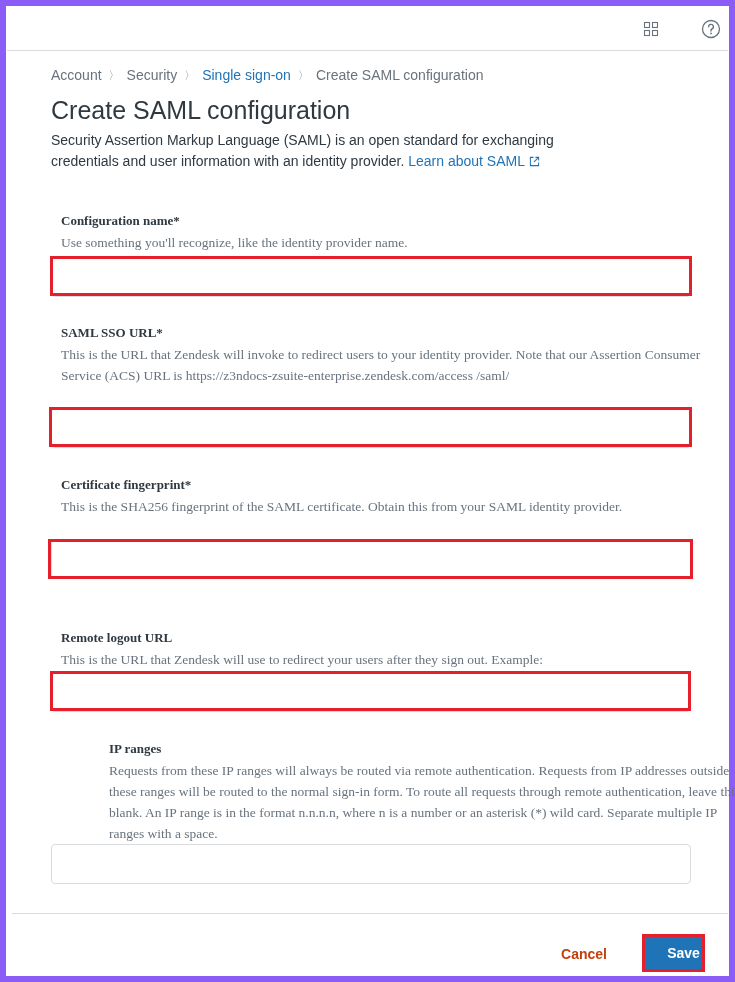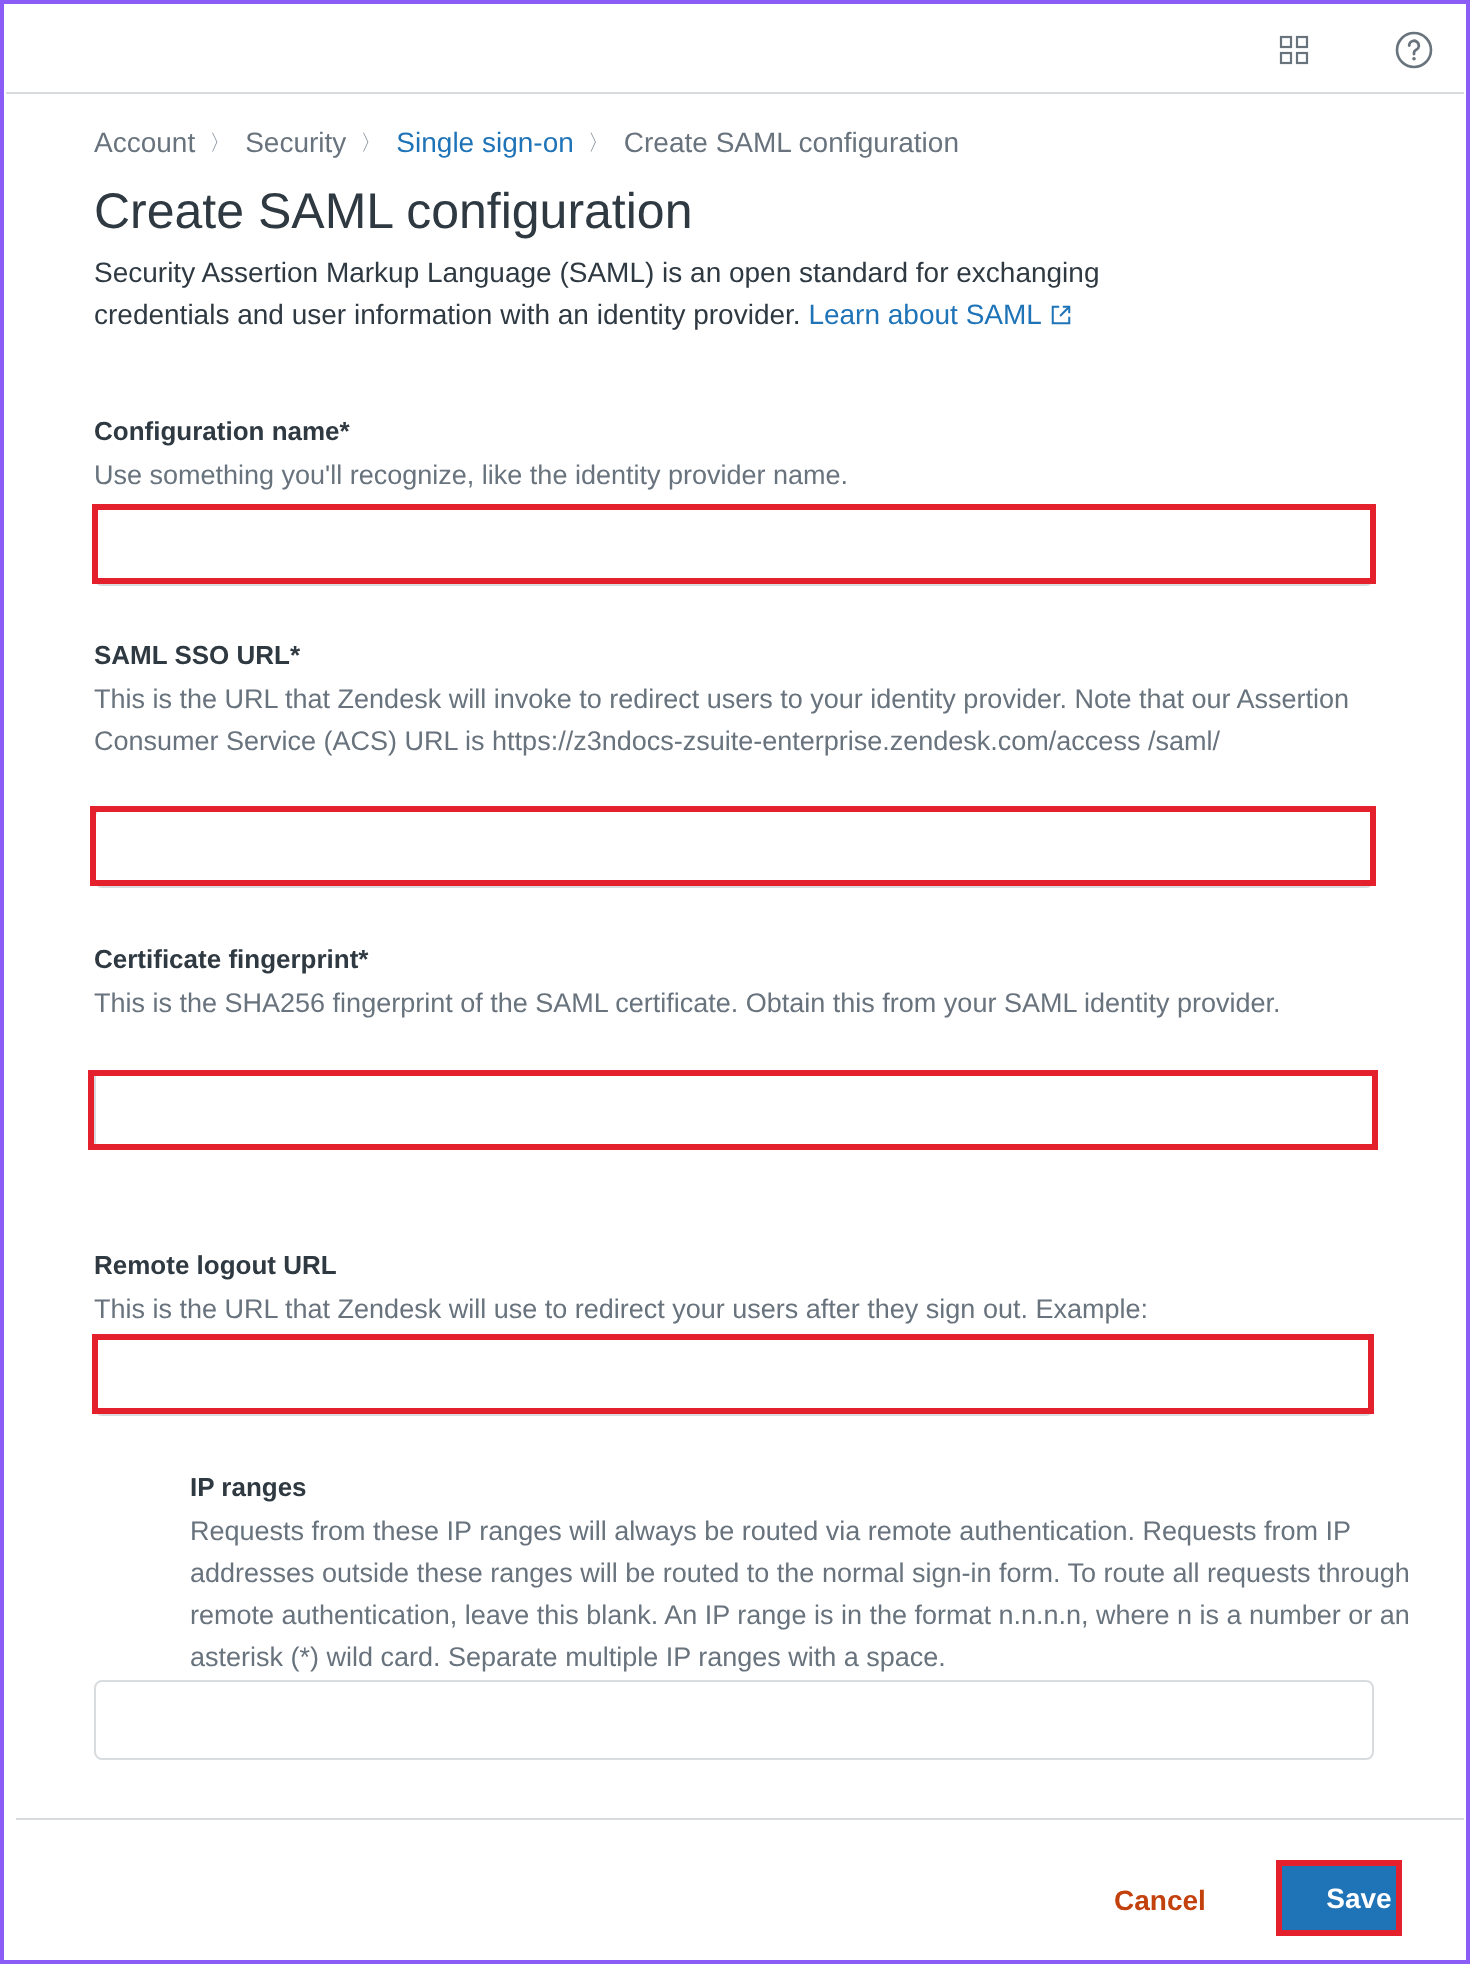--- a/index.html
+++ b/index.html
@@ -5,21 +5,21 @@
     * { box-sizing: border-box; margin: 0; padding: 0; }
     html, body {
       width: 735px; height: 982px; overflow: hidden;
       background: #ffffff;
       font-family: "Liberation Sans", "DejaVu Sans", sans-serif;
       color: #2f3941;
     }
     .frame {
       position: absolute; left: 0; top: 0;
       width: 735px; height: 982px;
-      border: 2px solid #8b5cf6;
+      border: 6px solid #8b5cf6;
       background: #fff;
     }
     .topbar {
       position: absolute; left: 1px; top: 1px; right: 1px;
       height: 44px;
       border-bottom: 1px solid #d8dcde;
     }
     .icon-btn {
       position: absolute; top: 9px; width: 26px; height: 26px;
       display: flex; align-items: center; justify-content: center;
@@ -43,21 +43,21 @@
       position: absolute; top: 45px; left: 0;
       font-size: 25px; font-weight: normal; color: #2f3941; white-space: nowrap;
     }
     .intro {
       position: absolute; top: 79px; left: 0; width: 540px;
       font-size: 14px; line-height: 21px; color: #2f3941;
     }
     .intro .learn-link { color: #1f73b7; cursor: pointer; }
     .ext-icon { display: inline-block; vertical-align: -1px; margin-left: 4px; }
 
-    .field { position: absolute; left: 0; width: 640px; }
+    .field { position: absolute; left: 10px; width: 640px; font-family: Liberation Serif, serif; }
     .field-label {
       font-size: 13px; font-weight: bold; color: #2f3941;
       line-height: 18px;
     }
     .field-hint {
       font-size: 13.5px; color: #68737d; line-height: 21px; margin-top: 2px;
       width: 640px;
     }
     .text-input {
       position: absolute; left: 0; width: 640px; height: 40px;

